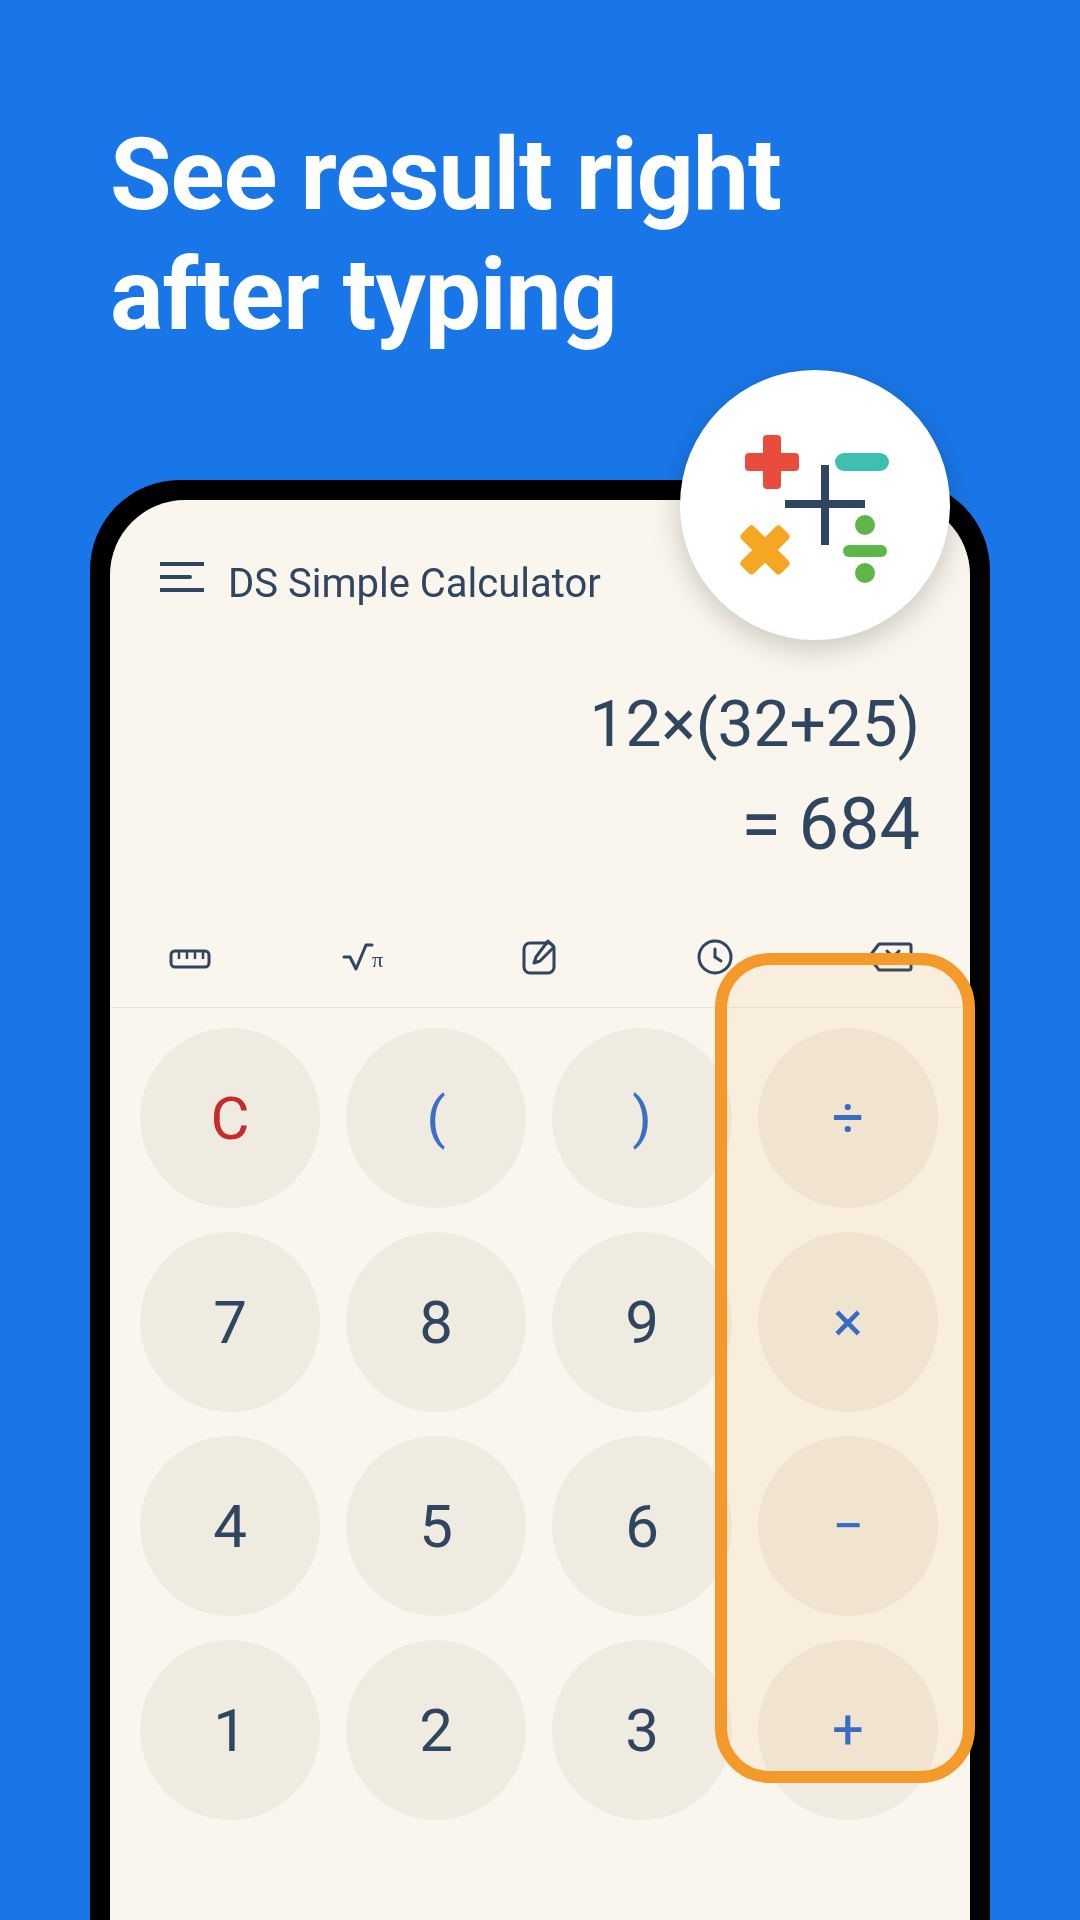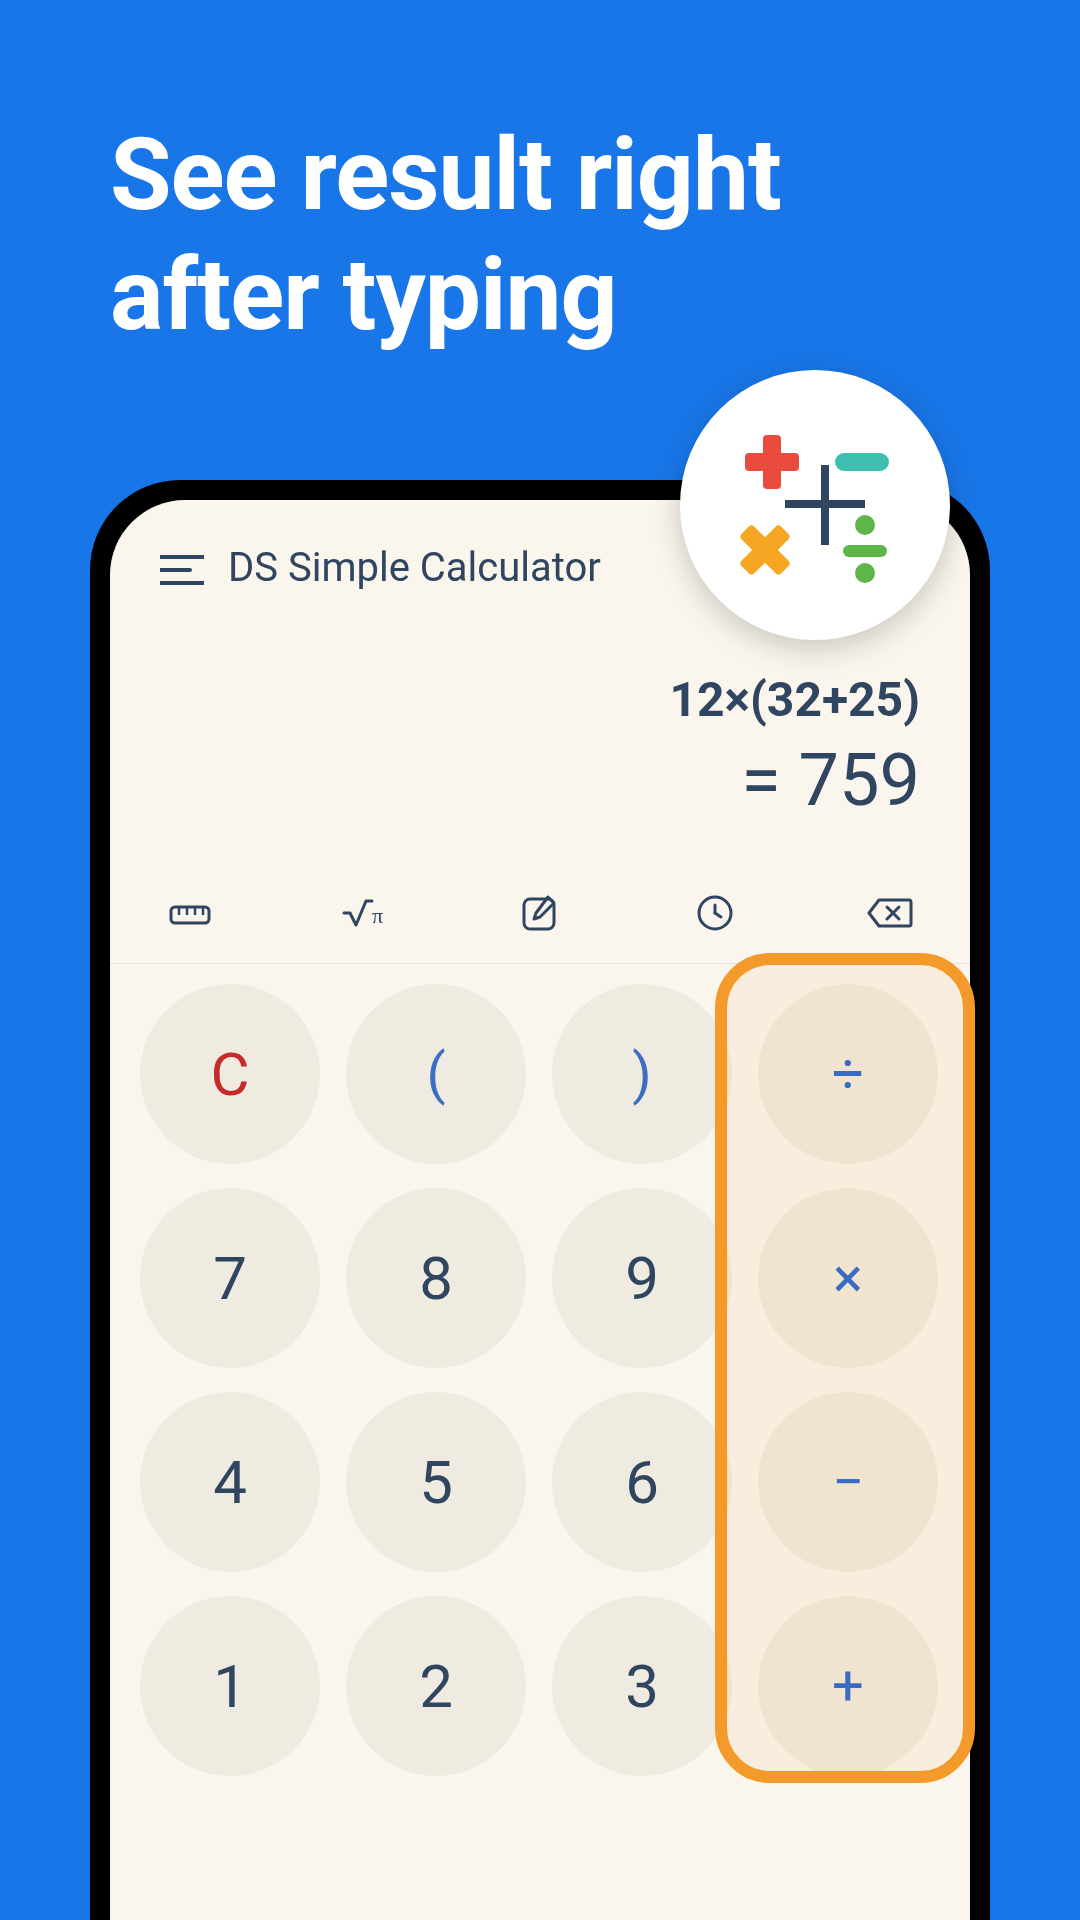--- a/index.html
+++ b/index.html
@@ -33,41 +33,41 @@
 .phone-screen {
   width: 100%;
   height: 100%;
   background: #faf6ed;
   border-radius: 75px;
   overflow: hidden;
   position: relative;
 }
 .app-header {
   display: flex;
-  align-items: flex-end;
-  padding: 44px 30px 20px 50px;
+  align-items: flex-start;
+  padding: 60px 30px 20px 50px;
   gap: 24px;
 }
 .menu-icon {
   color: #2f4560;
 }
 .app-title {
   color: #2f4560;
   font-size: 40px;
   font-weight: 400;
 }
 .display-area {
   padding: 60px 50px 40px 50px;
   text-align: right;
 }
 .expression {
   color: #2f4560;
-  font-size: 48px;
-  font-weight: 700;
-  margin-bottom: 10px;
+  font-size: 64px;
+  font-weight: 400;
+  margin-bottom: 20px;
 }
 .result {
   color: #2f4560;
   font-size: 72px;
   font-weight: 400;
 }
 .toolbar {
   display: flex;
   justify-content: space-between;
   padding: 30px 50px 30px 50px;
@@ -141,21 +141,21 @@
           <line x1="0" y1="4" x2="44" y2="4" stroke="#2f4560" stroke-width="4" stroke-linecap="round"></line>
           <line x1="0" y1="17" x2="30" y2="17" stroke="#2f4560" stroke-width="4" stroke-linecap="round"></line>
           <line x1="0" y1="30" x2="44" y2="30" stroke="#2f4560" stroke-width="4" stroke-linecap="round"></line>
         </svg>
       </div>
       <div class="app-title">DS Simple Calculator</div>
     </div>
 
     <div class="display-area">
       <div class="expression">12×(32+25)</div>
-      <div class="result">= 759</div>
+      <div class="result">= 684</div>
     </div>
 
     <div class="toolbar">
       <div class="toolbar-item">
         <svg width="42" height="28" viewBox="0 0 42 28">
           <rect x="2" y="8" width="38" height="16" rx="4" fill="none" stroke="#2f4560" stroke-width="3"></rect>
           <line x1="10" y1="8" x2="10" y2="16" stroke="#2f4560" stroke-width="2.5"></line>
           <line x1="18" y1="8" x2="18" y2="16" stroke="#2f4560" stroke-width="2.5"></line>
           <line x1="26" y1="8" x2="26" y2="16" stroke="#2f4560" stroke-width="2.5"></line>
           <line x1="34" y1="8" x2="34" y2="16" stroke="#2f4560" stroke-width="2.5"></line>

